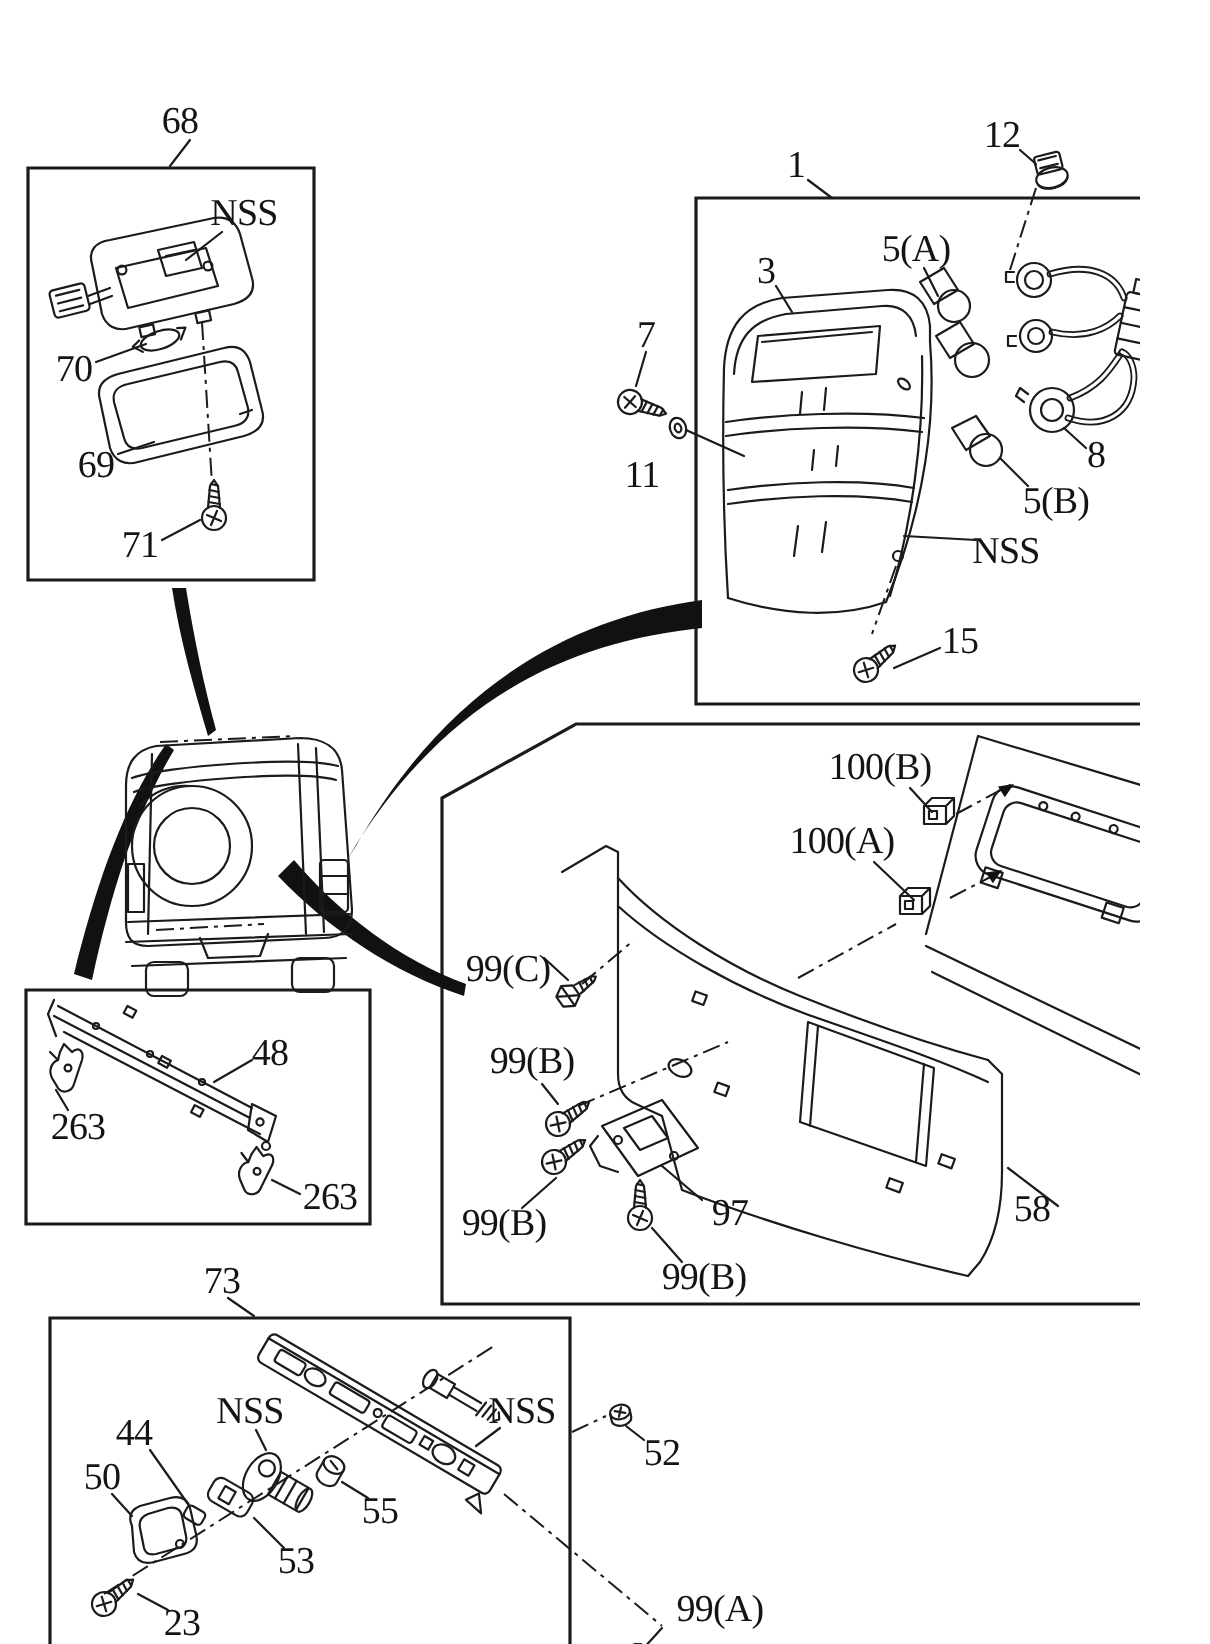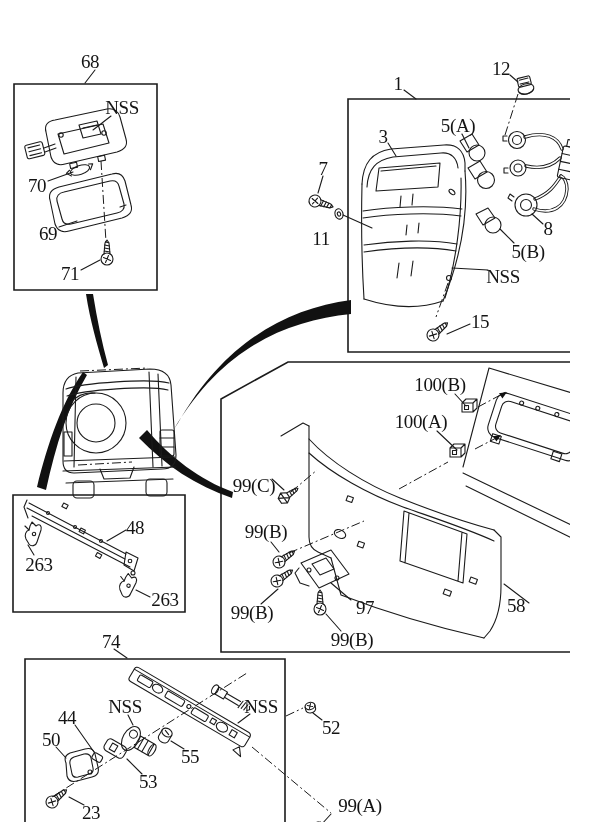--- a/index.html
+++ b/index.html
@@ -367,21 +367,21 @@
   <div class="lbl" style="left:266px;top:494px">99(B)</div>
   <div class="lbl" style="left:252px;top:575px">99(B)</div>
   <div class="lbl" style="left:365px;top:570px">97</div>
   <div class="lbl" style="left:352px;top:602px">99(B)</div>
   <div class="lbl" style="left:516px;top:568px">58</div>
 
   <div class="lbl" style="left:135px;top:490px">48</div>
   <div class="lbl" style="left:39px;top:527px">263</div>
   <div class="lbl" style="left:165px;top:562px">263</div>
 
-  <div class="lbl" style="left:111px;top:604px">74</div>
+  <div class="lbl" style="left:111px;top:604px">73</div>
   <div class="lbl" style="left:125px;top:669px">NSS</div>
   <div class="lbl" style="left:261px;top:669px">NSS</div>
   <div class="lbl" style="left:67px;top:680px">44</div>
   <div class="lbl" style="left:51px;top:702px">50</div>
   <div class="lbl" style="left:190px;top:719px">55</div>
   <div class="lbl" style="left:148px;top:744px">53</div>
   <div class="lbl" style="left:91px;top:775px">23</div>
   <div class="lbl" style="left:331px;top:690px">52</div>
   <div class="lbl" style="left:360px;top:768px">99(A)</div>
 </div>

